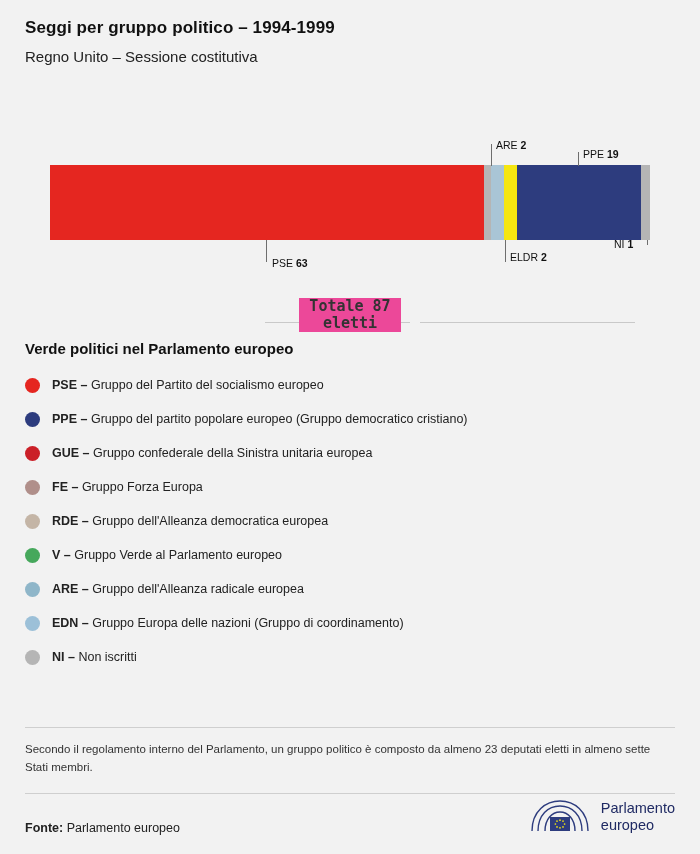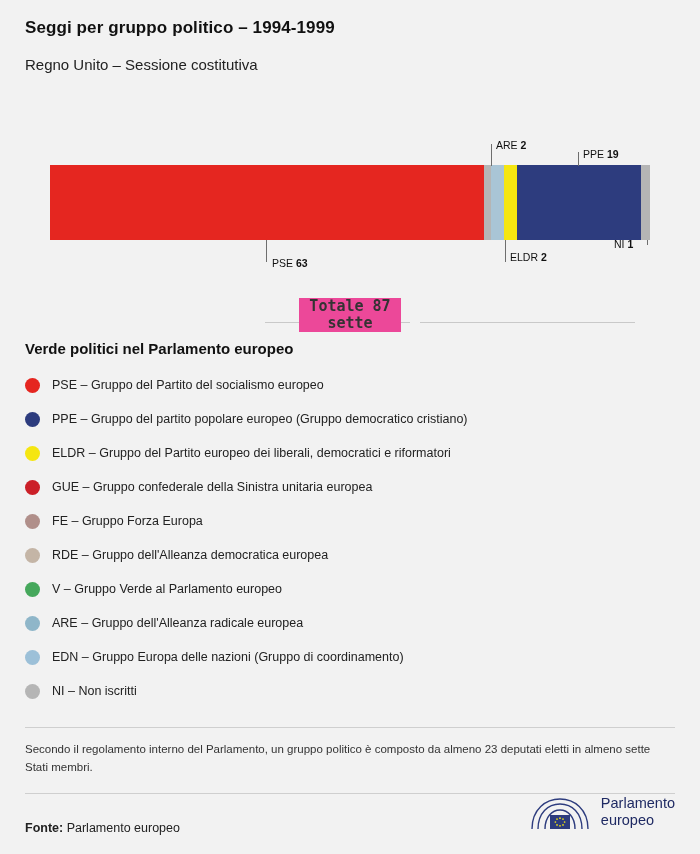--- a/index.html
+++ b/index.html
@@ -26,21 +26,21 @@
     left: 25px;
     top: 18px;
     font-size: 17px;
     font-weight: bold;
     letter-spacing: 0.1px;
     color: #111;
   }
   .subtitle {
     position: absolute;
     left: 25px;
-    top: 56px;
+    top: 48px;
     font-size: 15px;
     font-weight: normal;
     color: #222;
   }
 
   
   .chart-area {
     position: absolute;
     left: 0;
     top: 120px;
@@ -127,21 +127,21 @@
     height: 15px;
     border-radius: 50%;
     flex: 0 0 auto;
     margin-right: 12px;
   }
   .legend-text {
     font-size: 12.5px;
     color: #222;
     white-space: nowrap;
   }
-  .legend-text b { font-weight: normal; }
+  .legend-text b { font-weight: bold; }
 
   
   .divider {
     position: absolute;
     left: 25px;
     top: 727px;
     width: 650px;
     height: 1px;
     background: #cfcfcf;
   }
@@ -169,20 +169,21 @@
     font-size: 12.5px;
     color: #222;
   }
   .source b { font-weight: bold; text-align: right; }
 
   .logo {
     position: absolute;
     right: 25px;
     top: 795px;
     display: flex;
+    align-items: center;
     height: 44px;
   }
   .logo-mark {
     width: 64px;
     height: 40px;
     margin-right: 9px;
     position: relative;
   }
   .logo-text {
     font-size: 14.5px;
@@ -238,21 +239,21 @@
       <span>NI</span>
       <b>1</b>
     </div>
   </div>
 
   <div class="total-wrap">
     <div class="total-line left"></div>
     <div class="total-line right"></div>
     <div class="total-text">
       <div>Totale 87</div>
-      <div>sette</div>
+      <div>eletti</div>
     </div>
   </div>
 
   <div class="legend-title">Verde politici nel Parlamento europeo</div>
   <div class="legend">
 
     <div class="legend-row">
       <span class="dot" style="background:#e52620;"></span>
       <span class="legend-text">
         <b>PSE –</b>
@@ -261,27 +262,20 @@
     </div>
 
     <div class="legend-row">
       <span class="dot" style="background:#2d3c7e;"></span>
       <span class="legend-text">
         <b>PPE –</b>
         <span>Gruppo del partito popolare europeo (Gruppo democratico cristiano)</span>
       </span>
     </div>
 
-    <div class="legend-row">
-      <span class="dot" style="background:#f5e611;"></span>
-      <span class="legend-text">
-        <b>ELDR –</b>
-        <span>Gruppo del Partito europeo dei liberali, democratici e riformatori</span>
-      </span>
-    </div>
 
     <div class="legend-row">
       <span class="dot" style="background:#cb2028;"></span>
       <span class="legend-text">
         <b>GUE –</b>
         <span>Gruppo confederale della Sinistra unitaria europea</span>
       </span>
     </div>
 
     <div class="legend-row">

